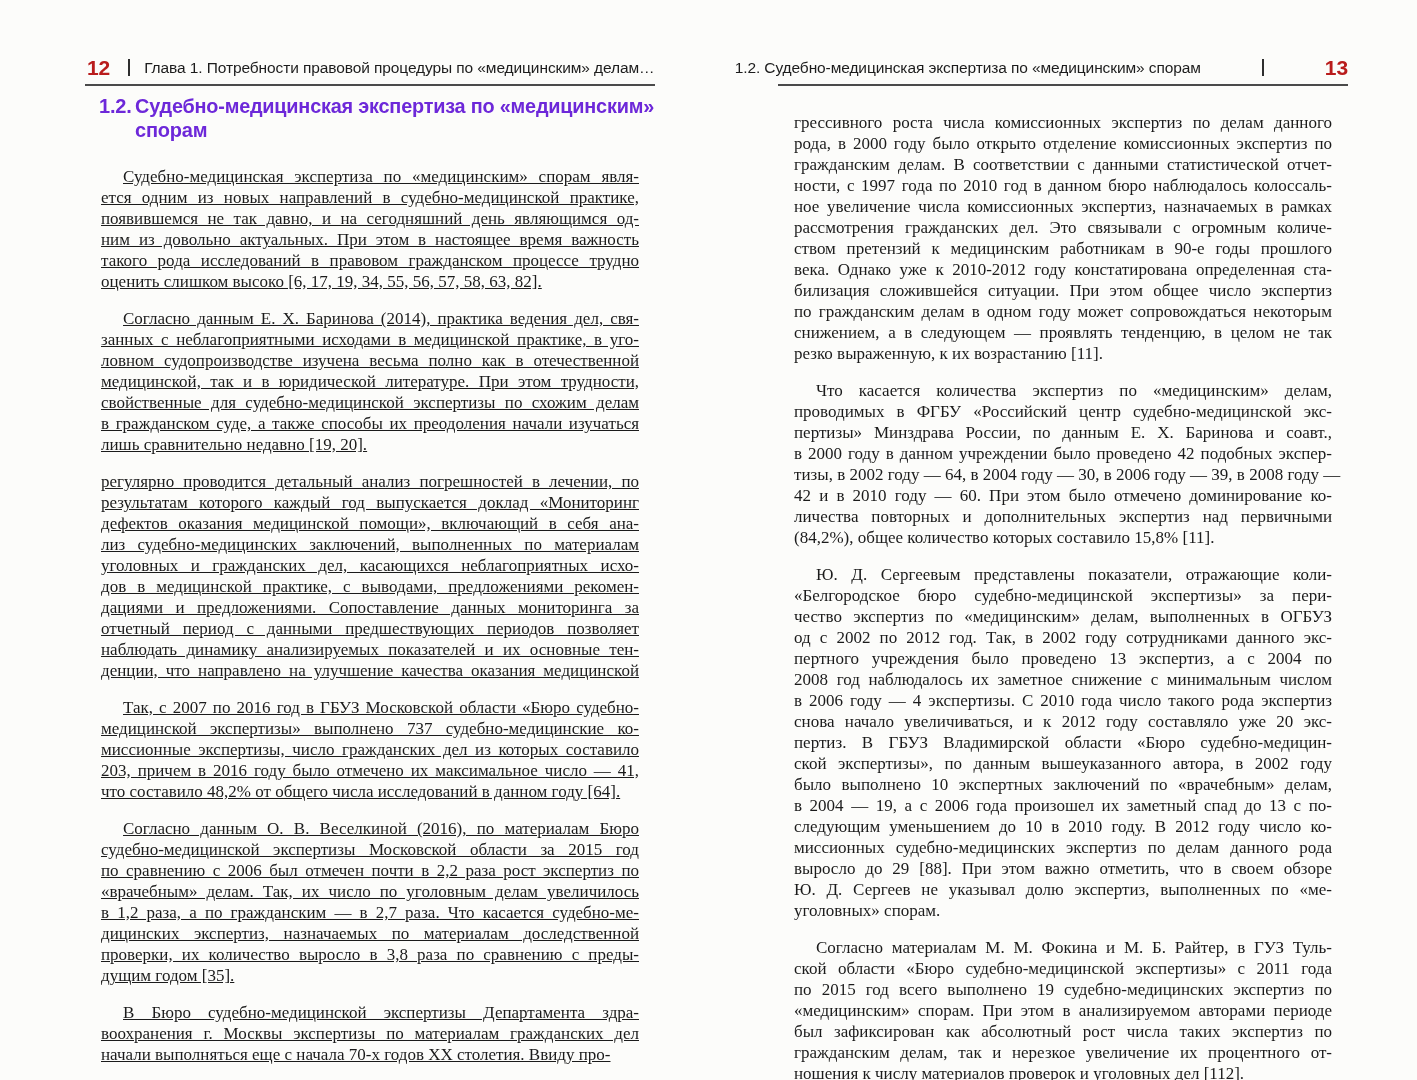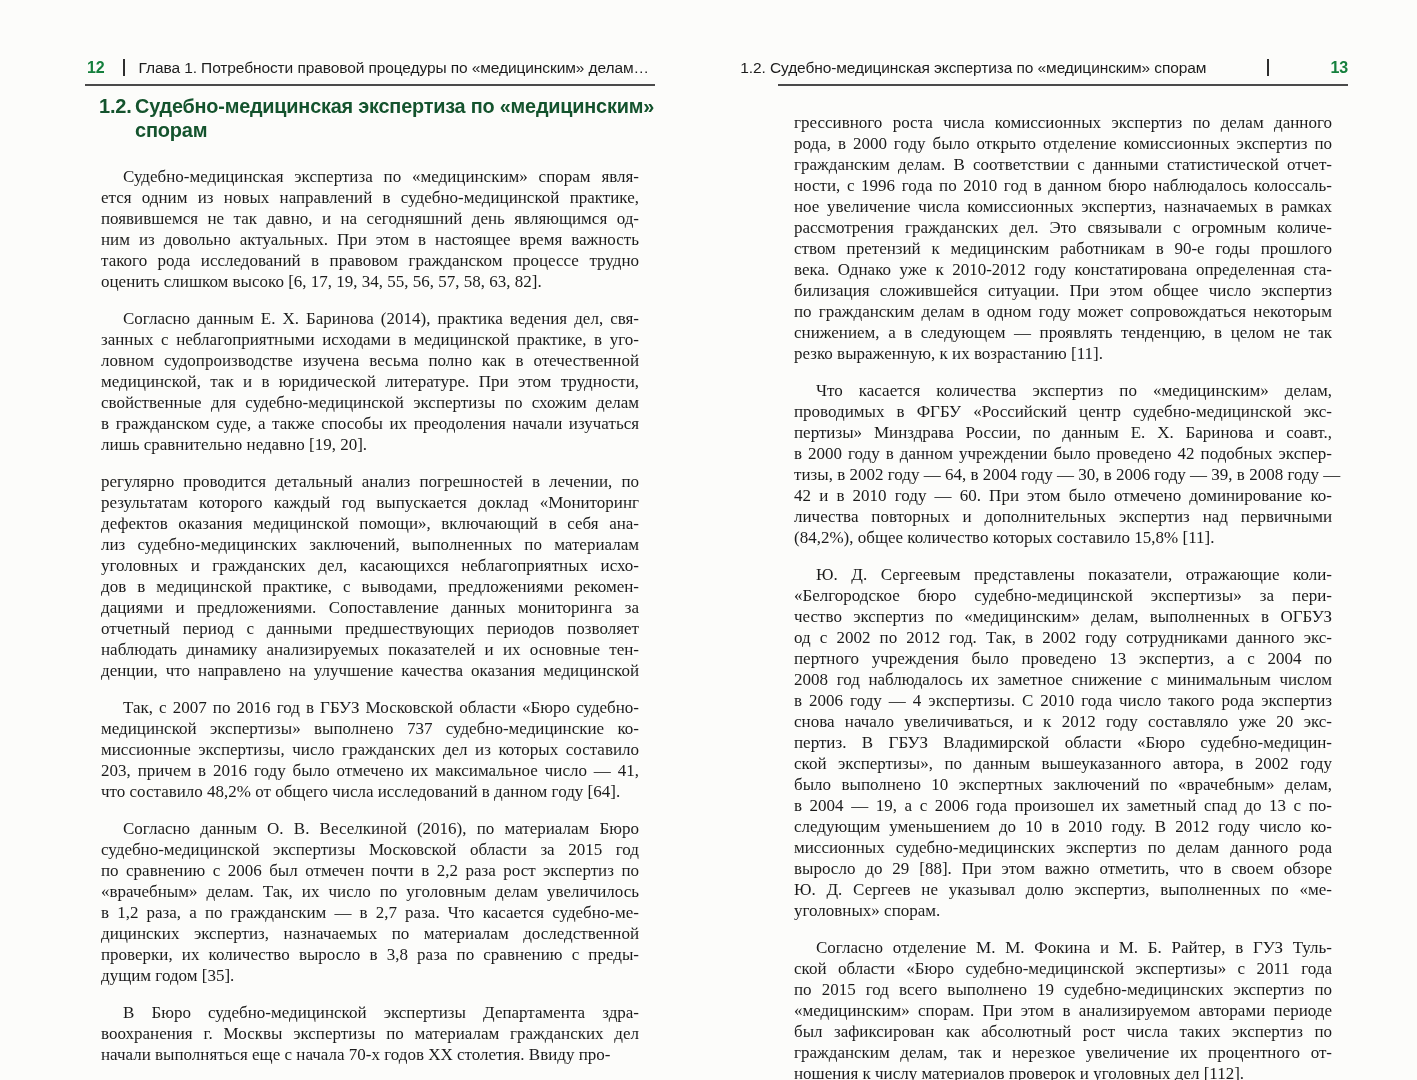--- a/index.html
+++ b/index.html
@@ -20,47 +20,47 @@
 
   
   .running-header {
     position: absolute; top: 56px; left: 0; width: 100%; height: 23px;
     display: flex; align-items: center;
     font-family: "Liberation Sans", sans-serif;
     font-size: 15.5px; letter-spacing: -0.1px; color: #1c1c1c;
     white-space: nowrap;
   }
   .running-header.right { justify-content: flex-end; gap: 48px; }
-  .pagenum { font-weight: bold; font-size: 16px; color: #15803d; }
+  .pagenum { font-weight: bold; font-size: 21px; color: #b91c1c; }
   .hdr-sep {
     width: 2px; height: 17px; background: #2e2e2e;
     margin: 0 13px; flex: none;
   }
   .running-header.left .pagenum { margin-left: 2px; }
   .running-header.left .hdr-sep { margin: 0 14px 0 18px; }
   .header-rule {
     position: absolute; top: 84px; left: 0; width: 100%; height: 2px;
     background: #4a4a4a;
   }
 
   
   .section-heading {
     position: absolute; top: 94px; left: 14px; width: 556px;
     display: flex;
     font-family: "Liberation Sans", sans-serif;
     font-weight: bold; font-size: 20px; line-height: 24px;
-    letter-spacing: -0.2px; color: #14532d;
+    letter-spacing: -0.2px; color: #6d28d9;
   }
   .heading-num { width: 36px; flex: none; }
   .heading-lines { width: 519px; }
   .hline { display: block; white-space: nowrap; }
 
   
   .body-text { position: absolute; left: 0; width: 570px; }
-  #page-left  .body-text { top: 150px; }
+  #page-left  .body-text { top: 150px; text-decoration: underline; }
   #page-right .body-text { top: 96px; }
   .para { margin: 16px; }
   .line {
     height: 21px; line-height: 21px;
     font-size: 17px;
     white-space: nowrap;
     text-align: justify;
     text-align-last: justify;
   }
   .line.indent  { text-indent: 22px; }
@@ -148,21 +148,21 @@
       <span class="hdr-sep"></span>
       <span class="pagenum">13</span>
     </div>
     <div class="header-rule"></div>
 
     <div class="body-text">
         <div class="para">
           <div class="line">грессивного роста числа комиссионных экспертиз по делам данного</div>
           <div class="line">рода, в 2000 году было открыто отделение комиссионных экспертиз по</div>
           <div class="line">гражданским делам. В соответствии с данными статистической отчет-</div>
-          <div class="line">ности, с 1996 года по 2010 год в данном бюро наблюдалось колоссаль-</div>
+          <div class="line">ности, с 1997 года по 2010 год в данном бюро наблюдалось колоссаль-</div>
           <div class="line">ное увеличение числа комиссионных экспертиз, назначаемых в рамках</div>
           <div class="line">рассмотрения гражданских дел. Это связывали с огромным количе-</div>
           <div class="line">ством претензий к медицинским работникам в 90-е годы прошлого</div>
           <div class="line">века. Однако уже к 2010-2012 году констатирована определенная ста-</div>
           <div class="line">билизация сложившейся ситуации. При этом общее число экспертиз</div>
           <div class="line">по гражданским делам в одном году может сопровождаться некоторым</div>
           <div class="line">снижением, а в следующем — проявлять тенденцию, в целом не так</div>
           <div class="line no-just">резко выраженную, к их возрастанию [11].</div>
         </div>
         <div class="para">
@@ -188,21 +188,21 @@
           <div class="line">ской экспертизы», по данным вышеуказанного автора, в 2002 году</div>
           <div class="line">было выполнено 10 экспертных заключений по «врачебным» делам,</div>
           <div class="line">в 2004 — 19, а с 2006 года произошел их заметный спад до 13 с по-</div>
           <div class="line">следующим уменьшением до 10 в 2010 году. В 2012 году число ко-</div>
           <div class="line">миссионных судебно-медицинских экспертиз по делам данного рода</div>
           <div class="line">выросло до 29 [88]. При этом важно отметить, что в своем обзоре</div>
           <div class="line">Ю. Д. Сергеев не указывал долю экспертиз, выполненных по «ме-</div>
           <div class="line no-just">уголовных» спорам.</div>
         </div>
         <div class="para">
-          <div class="line indent">Согласно отделение М. М. Фокина и М. Б. Райтер, в ГУЗ Туль-</div>
+          <div class="line indent">Согласно материалам М. М. Фокина и М. Б. Райтер, в ГУЗ Туль-</div>
           <div class="line">ской области «Бюро судебно-медицинской экспертизы» с 2011 года</div>
           <div class="line">по 2015 год всего выполнено 19 судебно-медицинских экспертиз по</div>
           <div class="line">«медицинским» спорам. При этом в анализируемом авторами периоде</div>
           <div class="line">был зафиксирован как абсолютный рост числа таких экспертиз по</div>
           <div class="line">гражданским делам, так и нерезкое увеличение их процентного от-</div>
           <div class="line no-just">ношения к числу материалов проверок и уголовных дел [112].</div>
         </div>
       </div>
   </section>
 

